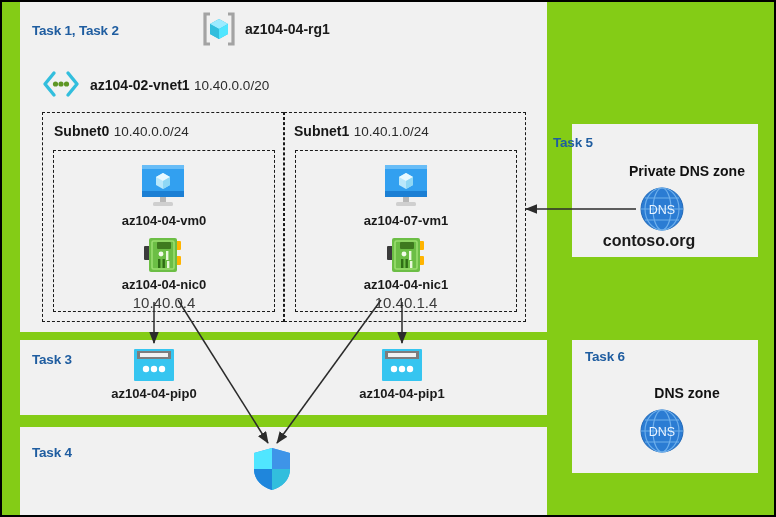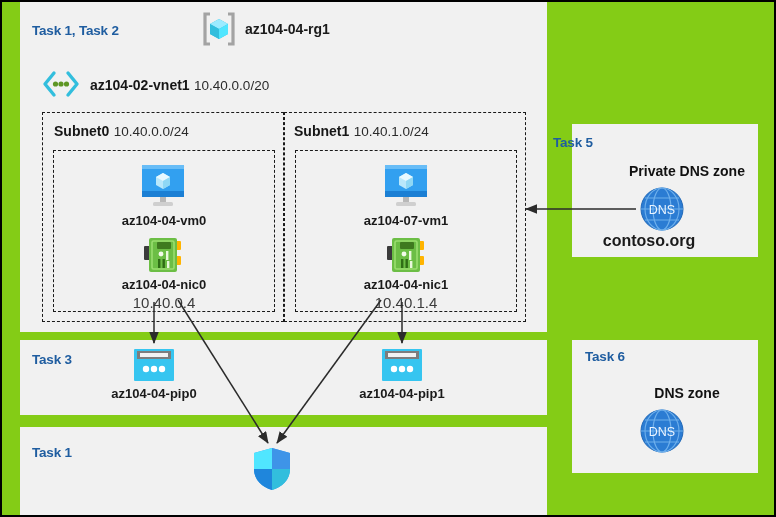--- a/index.html
+++ b/index.html
@@ -217,21 +217,21 @@
       <rect x="4" y="3" width="34" height="8" fill="#7d7d7d"></rect>
       <rect x="7" y="5" width="28" height="4" fill="#f2f2f2"></rect>
       <circle cx="13" cy="21" r="3.2" fill="#ffffff"></circle>
       <circle cx="21" cy="21" r="3.2" fill="#ffffff"></circle>
       <circle cx="29" cy="21" r="3.2" fill="#ffffff"></circle>
     </svg>
   </div>
   <div class="abs res-name" style="left:320px; top:384px; width:160px;">az104-04-pip1</div>
 
   <div class="abs panel-gray" style="left:18px; top:425px; width:527px; height:90px;"></div>
-  <div class="abs task-label" style="left:30px; top:443px;">Task 1</div>
+  <div class="abs task-label" style="left:30px; top:443px;">Task 4</div>
 
   <div class="abs" style="left:249px; top:444px; width:42px; height:46px;">
     <svg width="42" height="46" viewBox="0 0 42 46">
       <path d="M21 2 L39 7 L39 23 C39 34 31 41 21 44 C11 41 3 34 3 23 L3 7 Z" fill="#3aa0ef"></path>
       <path d="M21 2 L3 7 L3 23 L21 23 Z" fill="#50e6ff"></path>
       <path d="M21 23 L39 23 C39 34 31 41 21 44 Z" fill="#32bedd"></path>
       <path d="M21 2 L39 7 L39 23 L21 23 Z" fill="#3e94e8"></path>
       <path d="M3 23 L21 23 L21 44 C11 41 3 34 3 23 Z" fill="#1f86dc"></path>
     </svg>
   </div>

